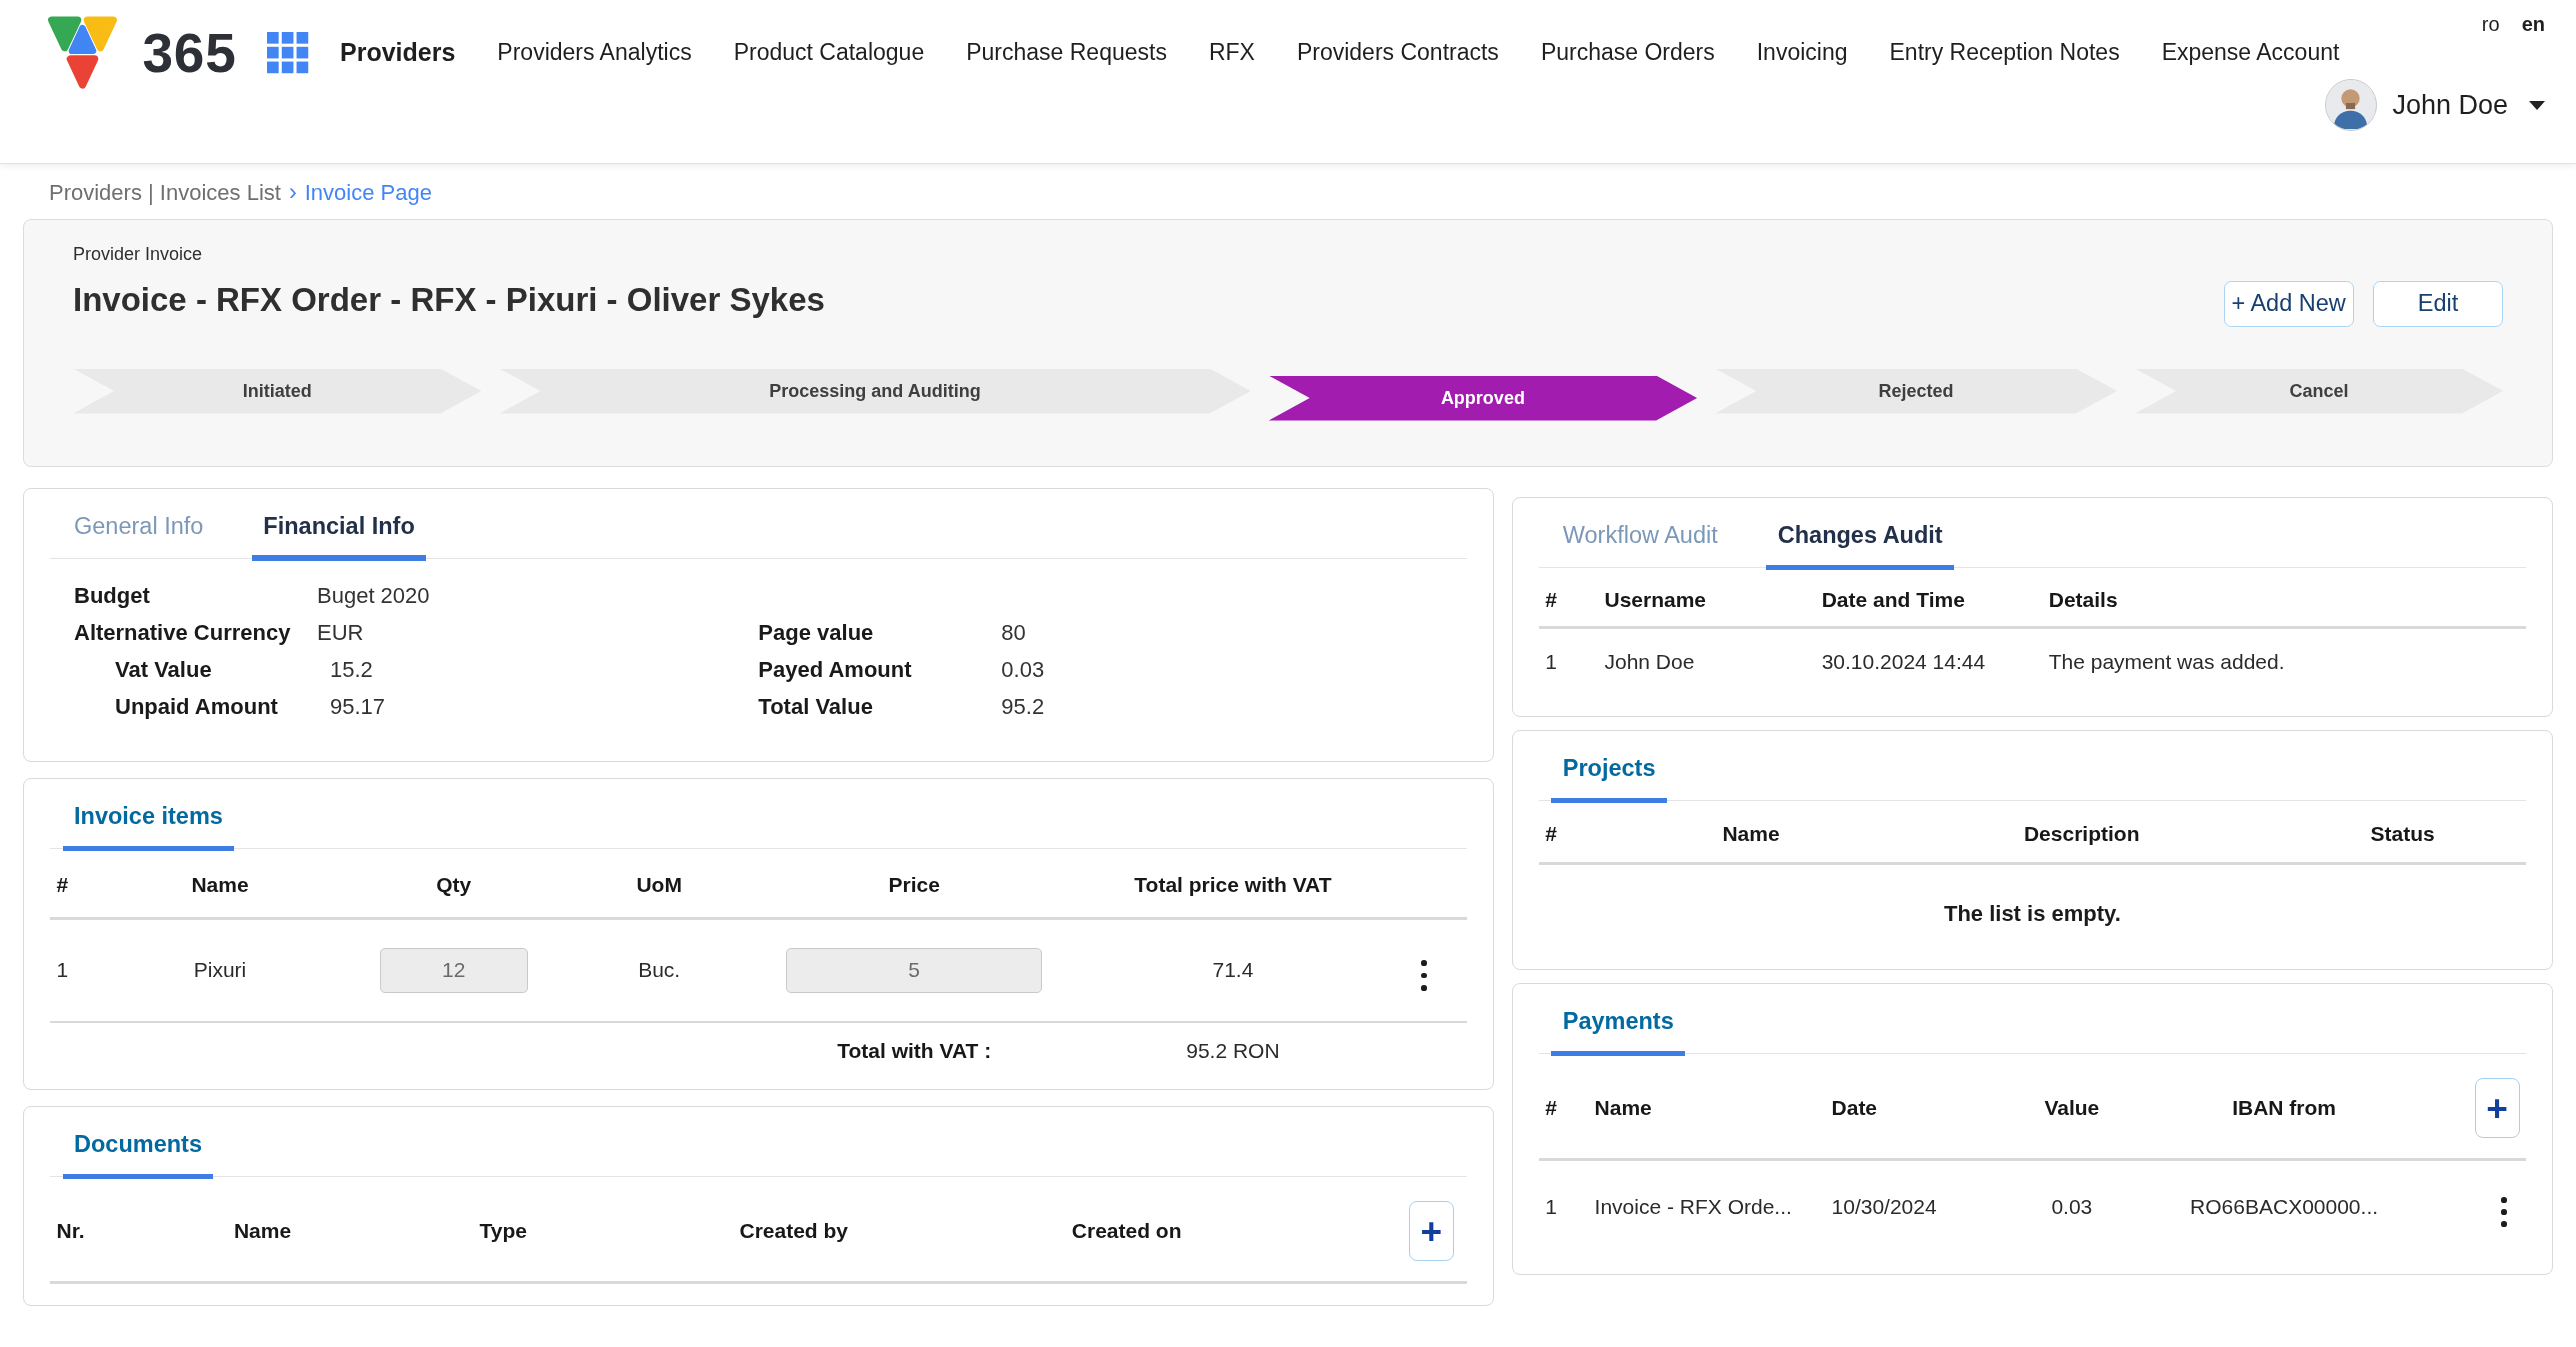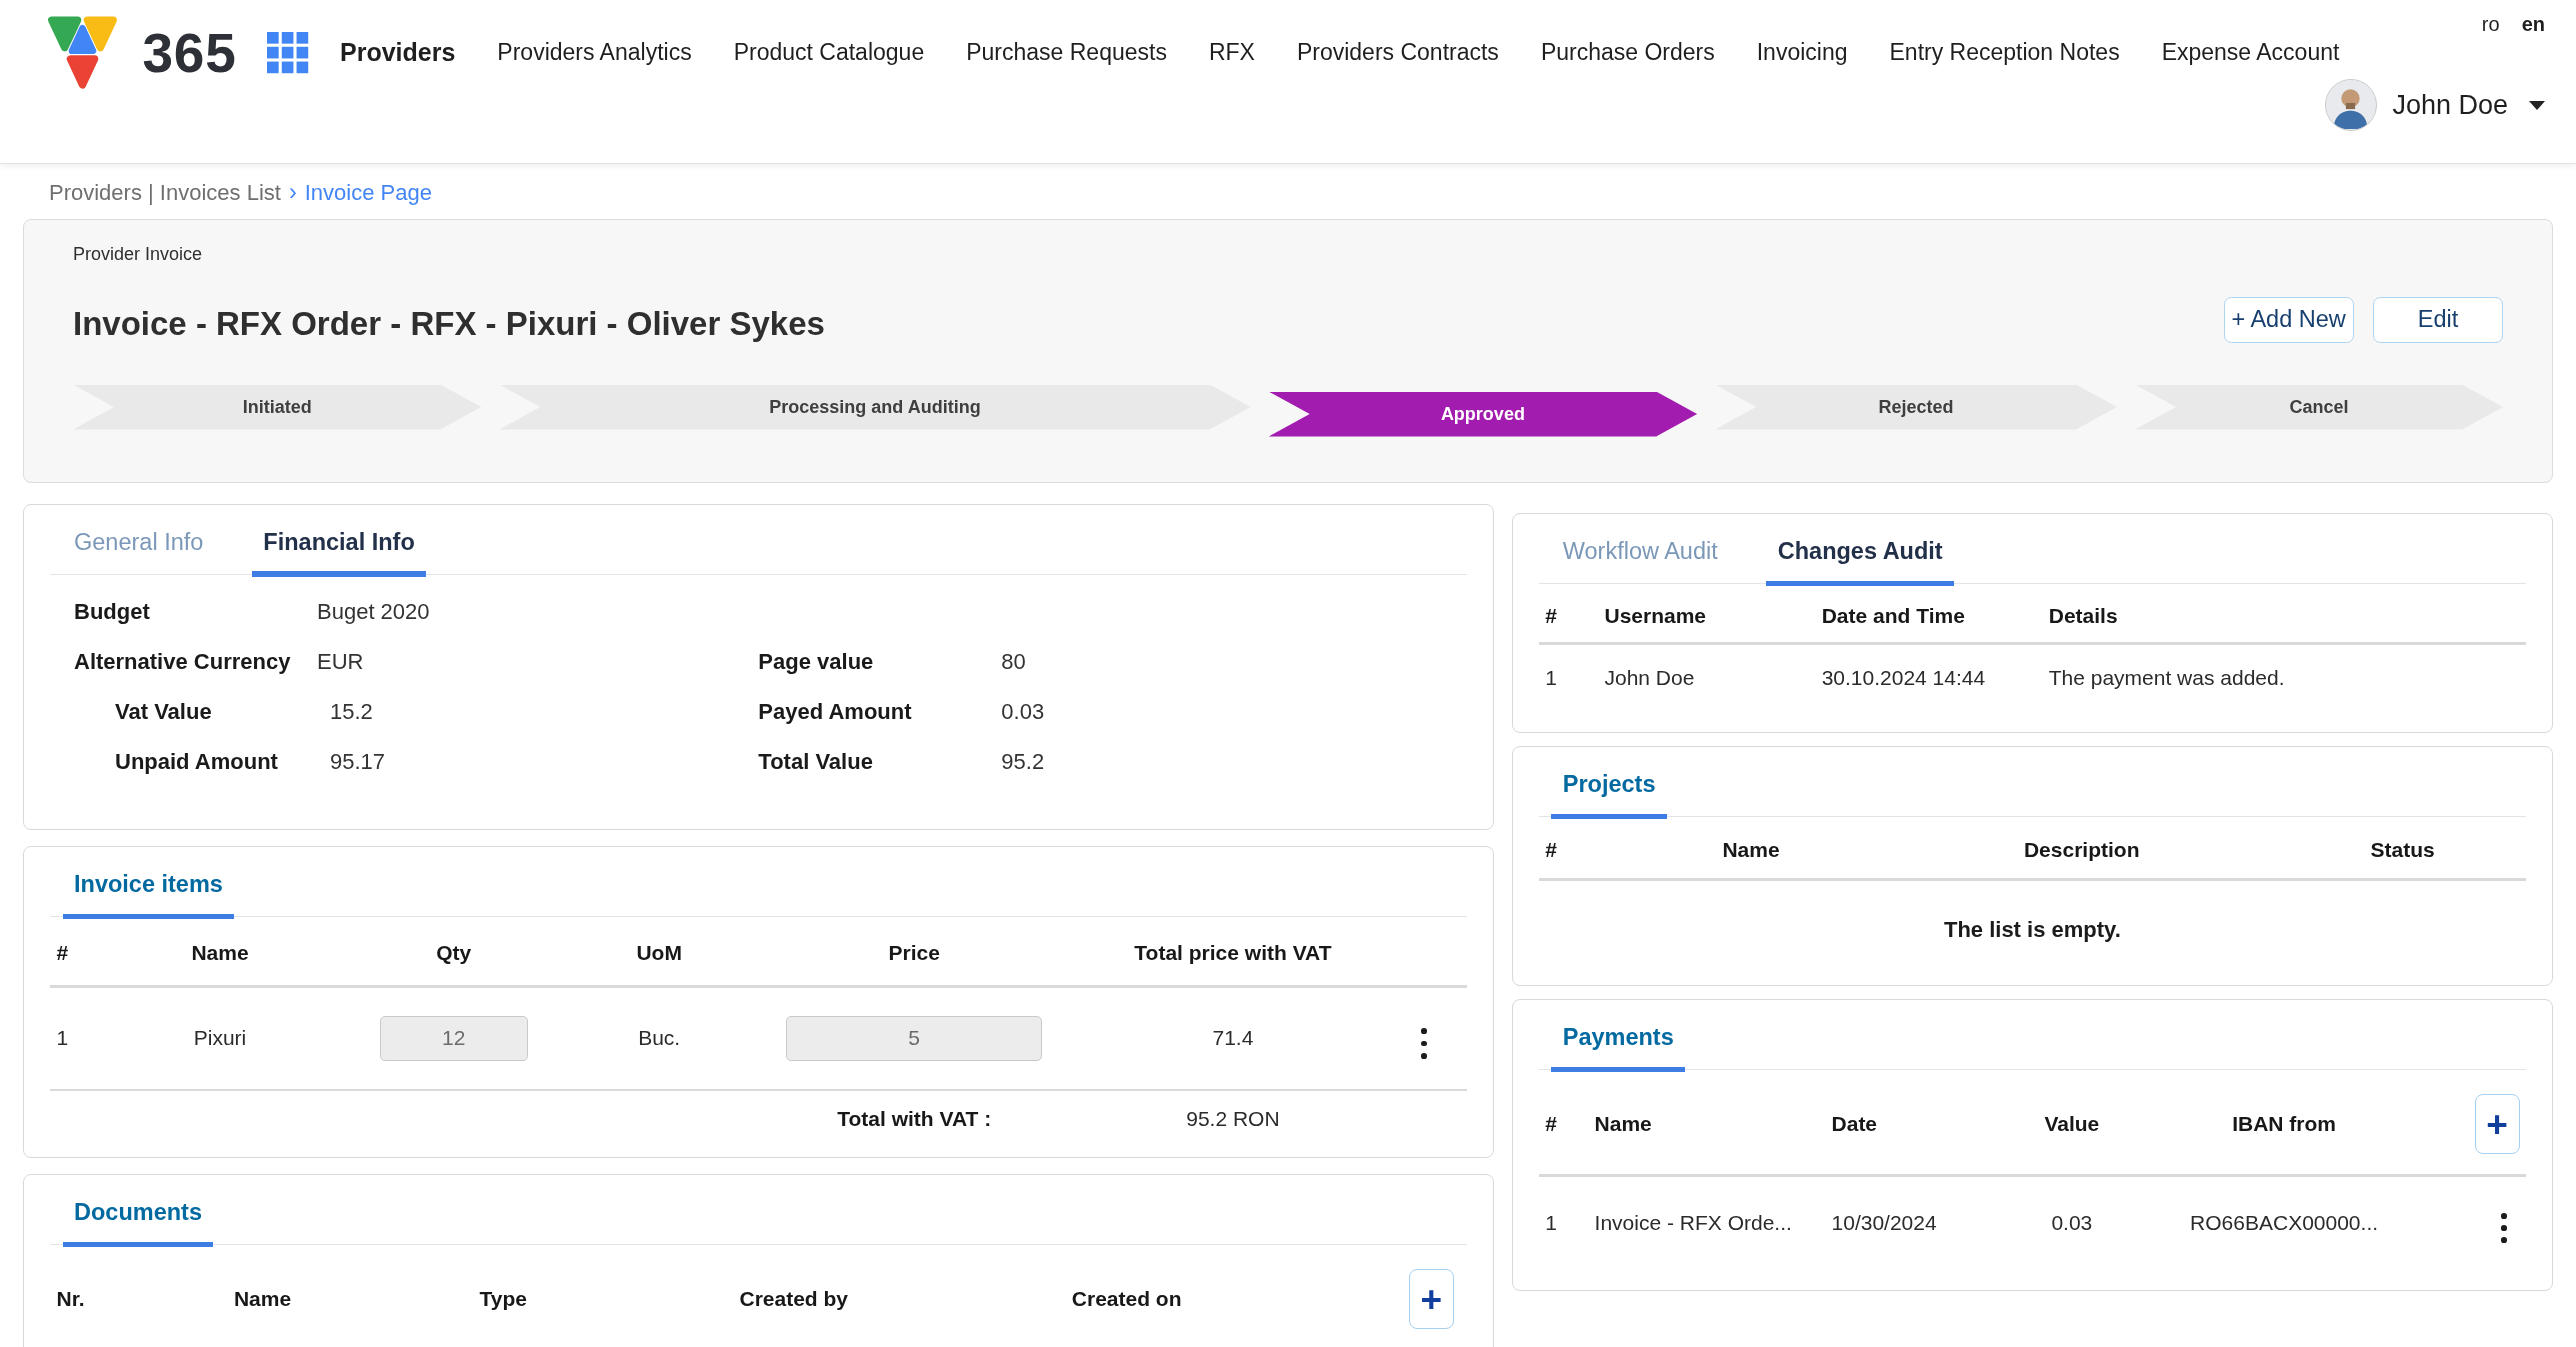--- a/index.html
+++ b/index.html
@@ -25,21 +25,21 @@
 
   
   .breadcrumb { padding:14.6px 49px 13px; font-size:22px; color:#6f6f6f; }
   .breadcrumb .sep { color:#4285f4; padding:0 8px; font-size:23.5px; }
   .breadcrumb .current { color:#4285f4; }
 
   
   .header-card { margin:0 23px; background:#f7f7f7; border:0.8px solid #dcdcdc; border-radius:8px;
     padding:24px 49px 45px; }
   .subtitle { font-size:18px; color:#2f2f2f; }
-  .title-row { display:flex; justify-content:space-between; align-items:flex-end; margin-top:32px; }
+  .title-row { display:flex; justify-content:space-between; align-items:flex-start; margin-top:16px; }
   .page-title { font-size:33px; color:#2f2f2f; }
   .hdr-buttons { display:flex; gap:19.4px; }
   .btn { background:#fff; border:1.6px solid #abd4f2; border-radius:7.3px; color:#17406e;
     font-size:23.5px; width:130px; height:46px; display:flex; align-items:center; justify-content:center;
     cursor:pointer; font-family:inherit; }
   .flow { display:flex; gap:18px; margin-top:42px; }
   .step { height:45px; line-height:45px; text-align:center; font-size:18px; font-weight:bold;
     color:#3f3f3f; background:#e9e9e9; cursor:pointer;
     clip-path:polygon(0 0, calc(100% - 41px) 0, 100% 50%, calc(100% - 41px) 100%, 0 100%, 41px 50%); }
   .step.active { background:#a21caf; color:#fff;margin-top:7px; }
@@ -54,21 +54,21 @@
   .tabbar { display:flex; gap:60px; padding:24px 24px 0; border-bottom:1.6px solid #e4e4e4; }
   .tab { font-size:23.5px; padding-bottom:18px; position:relative; white-space:nowrap; cursor:pointer; }
   .tab.inactive { color:#7b98b8; }
   .tab.active { color:#22304a; font-weight:bold; }
   .tab.active::after { content:""; position:absolute; left:-11.3px; right:-11.3px; bottom:-3.2px;
     height:5.7px; background:#3d7de4; }
   .tab.section { color:#0369a1; font-weight:bold; }
   .tab.section::after { background:#3d7de4; }
 
   
-  .fields { display:grid; grid-template-columns:1fr 1fr; row-gap:24px; padding:24px 24px 9.7px; }
+  .fields { display:grid; grid-template-columns:1fr 1fr; row-gap:11px; padding:24px 24px 9.7px; }
   .field { display:flex; font-size:22px; align-items:baseline; }
   .field .lbl { font-weight:bold; color:#1a1a1a; width:243px; flex-shrink:0; }
   .field.rcol { padding-left:41px; }
   .field.rcol .lbl { width:215px; }
   .field .val { color:#333; }
 
   
   table { width:100%; border-collapse:collapse; table-layout:fixed; }
   th { font-size:21px; font-weight:bold; color:#181818; padding:24px 6.5px 19.4px; text-align:center; }
   td { font-size:21px; color:#2b2b2b; padding:27.5px 6.5px; text-align:center; }

